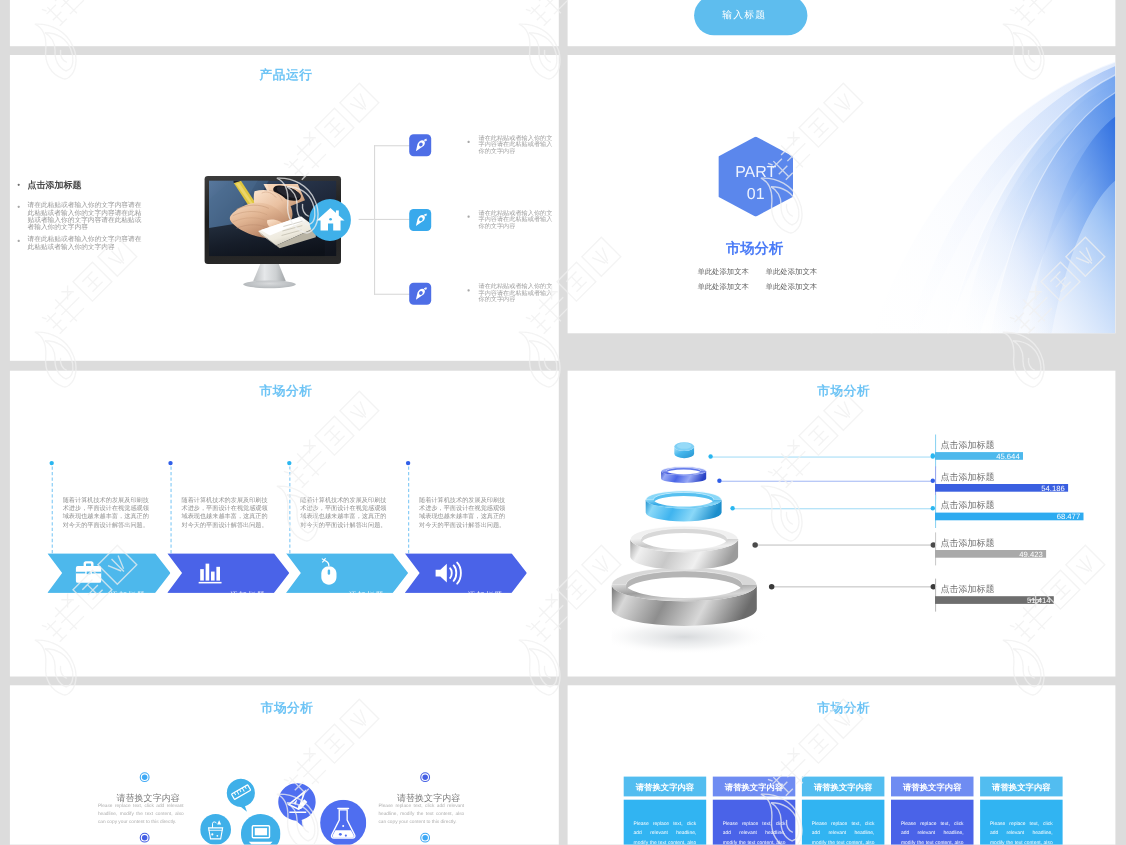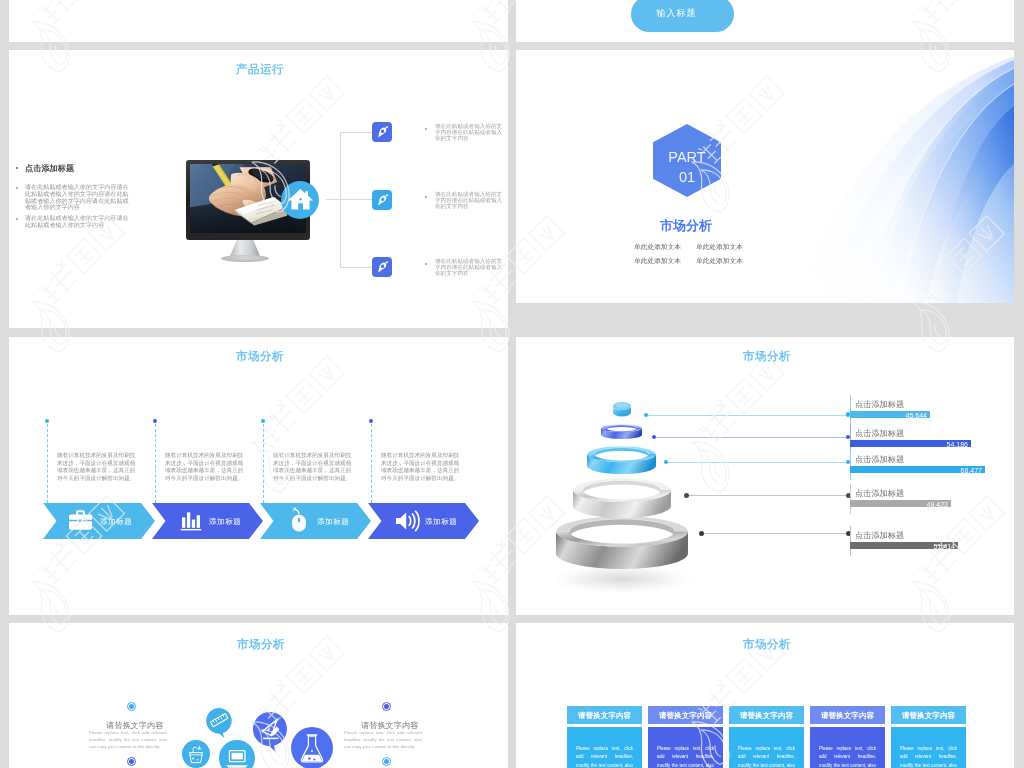--- a/index.html
+++ b/index.html
@@ -45,21 +45,21 @@
   .hex-t1{position:absolute;left:0;right:0;text-align:center;color:#eef3fe;font-size:14.5px;letter-spacing:0px;line-height:14.5px;}
   .hex-t2{position:absolute;left:0;right:0;text-align:center;color:#eef3fe;font-size:14.5px;letter-spacing:0px;line-height:14.5px;}
   .sec-title{position:absolute;color:#4a7bf7;font-size:13px;font-weight:700;letter-spacing:0px;white-space:nowrap;}
   .sec-b{position:absolute;color:#5e5e5e;font-size:6.7px;letter-spacing:0px;white-space:nowrap;}
 
   
   .ar-dash{position:absolute;border-left:0.8px dashed #7ec8f5;}
   .ar-dot{position:absolute;width:4px;height:4px;border-radius:50%;}
   .ar-txt{position:absolute;font-size:5.6px;line-height:7.6px;color:#8f8f8f;}
   .arrow{position:absolute;}
-  .ar-label{position:absolute;color:#fff;font-size:7.5px;letter-spacing:0.6px;white-space:nowrap;}
+  .ar-label{position:absolute;color:#fff;font-size:7.5px;letter-spacing:0.6px;white-space:nowrap;margin-top:20px;}
 
   
   .rg-line{position:absolute;height:0.8px;}
   .rg-dot{position:absolute;border-radius:50%;}
   .rg-lab{position:absolute;font-size:8.2px;color:#6e6e6e;white-space:nowrap;}
   .rg-bar{position:absolute;height:6.8px;}
   .rg-val{position:absolute;font-size:7px;color:#fff;white-space:nowrap;text-align:right;line-height:7px;}
   .rg-vline{position:absolute;width:1px;}
 
   

